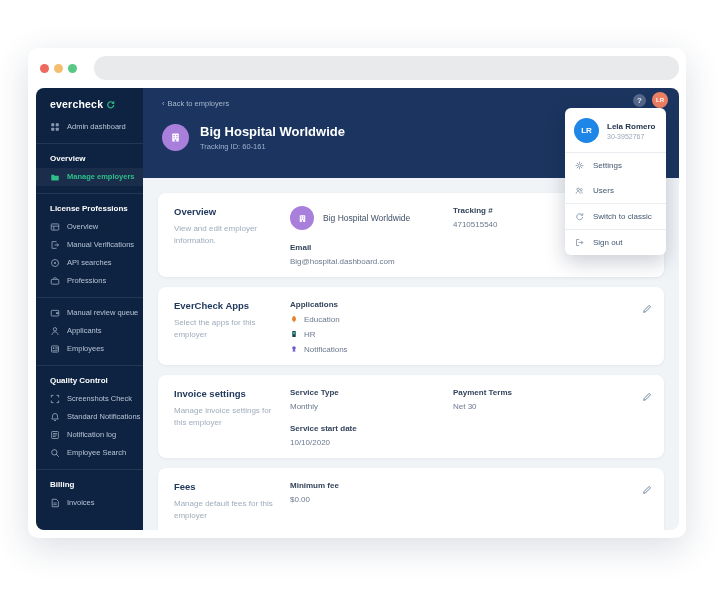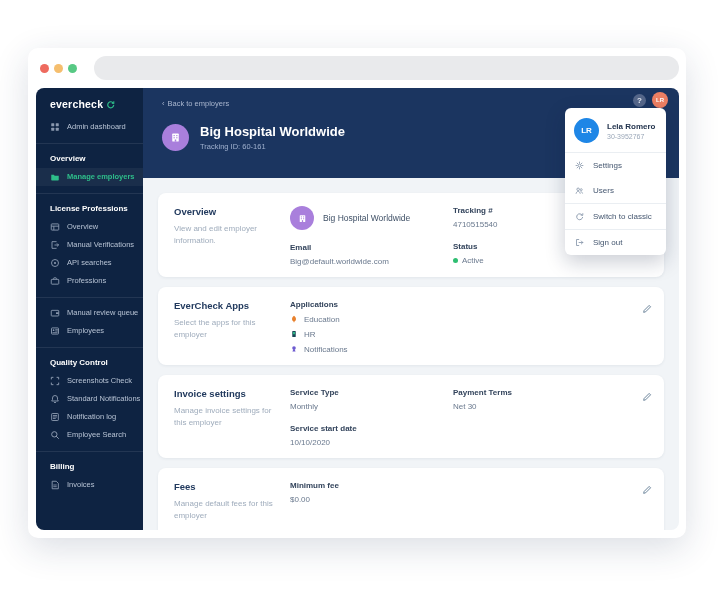--- a/index.html
+++ b/index.html
@@ -151,20 +151,27 @@
         <div class="section">
           <div class="nav-item">
             <svg width="10" height="10" viewBox="0 0 12 12">
               <rect x="1.5" y="2.8" width="9" height="6.8" rx=".8" fill="none" stroke="currentColor" stroke-width="1.1"></rect>
               <rect x="7.2" y="5.2" width="3.3" height="2" fill="currentColor"></rect>
             </svg>
             <span>Manual review queue</span>
           </div>
           <div class="nav-item">
             <svg width="10" height="10" viewBox="0 0 12 12">
+              <circle cx="6" cy="3.9" r="2" fill="none" stroke="currentColor" stroke-width="1.1"></circle>
+              <path d="M2.4 10.2c.5-2.1 2-3.2 3.6-3.2s3.1 1.1 3.6 3.2" fill="none" stroke="currentColor" stroke-width="1.1" stroke-linecap="round"></path>
+            </svg>
+            <span>Applicants</span>
+          </div>
+          <div class="nav-item">
+            <svg width="10" height="10" viewBox="0 0 12 12">
               <rect x="1.8" y="2.3" width="8.4" height="7.4" rx=".8" fill="none" stroke="currentColor" stroke-width="1.1"></rect>
               <circle cx="4.3" cy="5" r="1" fill="currentColor"></circle>
               <path d="M6.8 4.4h2.2M6.8 6h2.2M3.4 8h5.2" stroke="currentColor" stroke-width="1" stroke-linecap="round"></path>
             </svg>
             <span>Employees</span>
           </div>
         </div>
 
         <div class="section">
           <div class="section-label">Quality Control</div>
@@ -252,34 +259,27 @@
                     <rect x="6.7" y="3.7" width="1.1" height="1.1" fill="#A97FDC"></rect>
                     <rect x="4.2" y="5.7" width="1.1" height="1.1" fill="#A97FDC"></rect>
                     <rect x="6.7" y="5.7" width="1.1" height="1.1" fill="#A97FDC"></rect>
                     <rect x="5.3" y="7.8" width="1.4" height="2" fill="#A97FDC"></rect>
                   </svg>
                 </div>
                 <span class="nm">Big Hospital Worldwide</span>
               </div>
               <div class="field">
                 <div class="field-label">Email</div>
-                <div class="field-value">Big@default.worldwide.com</div>
+                <div class="field-value">Big@hospital.dashboard.com</div>
               </div>
             </div>
             <div>
               <div class="field">
                 <div class="field-label">Tracking #</div>
                 <div class="field-value">4710515540</div>
-              </div>
-              <div class="field">
-                <div class="field-label">Status</div>
-                <div class="status-line">
-                  <span class="status-dot"></span>
-                  <span>Active</span>
-                </div>
               </div>
             </div>
             <div></div>
           </section>
 
           <section class="card">
             <div>
               <div class="card-title">EverCheck Apps</div>
               <div class="card-desc">Select the apps for this employer</div>
             </div>

